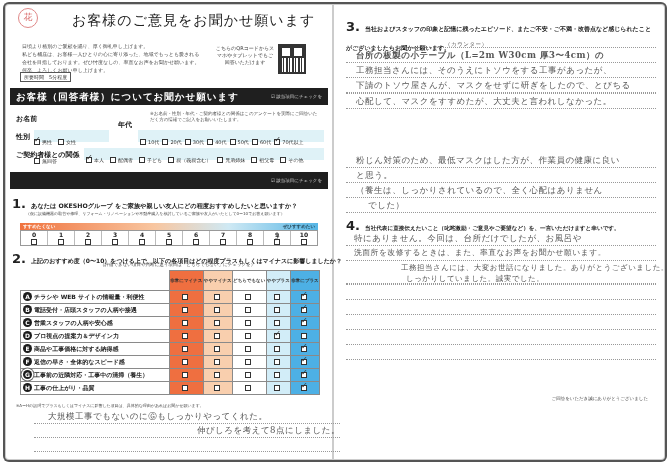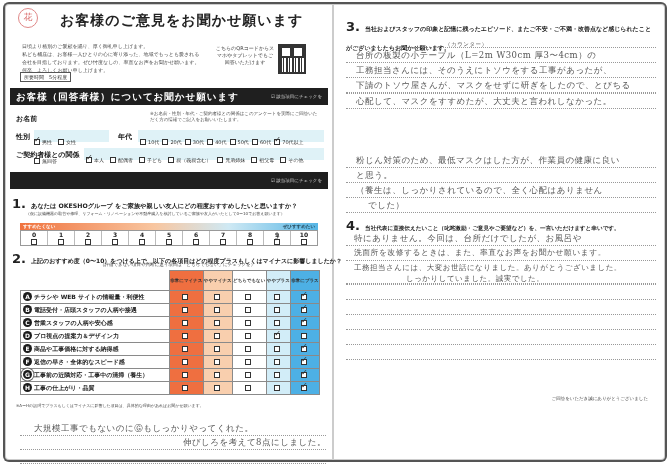--- a/index.html
+++ b/index.html
@@ -4,21 +4,21 @@
   <style>
     * { box-sizing: border-box; margin: 0; padding: 0; }
     html, body { width: 670px; height: 468px; background: #fff; overflow: hidden; }
     body { font-family: "DejaVu Sans", sans-serif; color: #222; position: relative; }
     .sheet { position: absolute; left: 0; top: 0; width: 670px; height: 468px; }
     .frame { position: absolute; border: 2px solid #555; border-radius: 6px; box-shadow: inset 0 0 0 1px #ccc; }
     .frame.left { left: 3px; top: 2px; width: 330px; height: 460px; border-right: none; border-top-right-radius:0; border-bottom-right-radius:0; }
     .frame.right { left: 333px; top: 2px; width: 334px; height: 460px; border-left: none; border-top-left-radius:0; border-bottom-left-radius:0; }
     .abs { position: absolute; }
     .stamp { left: 18px; top: 8px; width: 20px; height: 20px; border-radius: 50%; border: 1.5px solid #e08888; color: #d96a6a; font-size: 9px; line-height: 17px; text-align: center; }
-    .title { left: 60px; top: 12px; font-size: 14px; font-weight: bold; letter-spacing: 1px; color: #222; }
+    .title { left: 72px; top: 12px; font-size: 14px; font-weight: normal; letter-spacing: 1px; color: #222; }
     .intro { left: 22px; top: 42px; width: 200px; font-size: 5px; line-height: 8px; color: #444; }
     .reqtime { left: 20px; top: 72px; border: 1px solid #555; font-size: 5px; padding: 1px 3px; color: #333; }
     .qrtext { left: 215px; top: 45px; width: 60px; font-size: 5px; line-height: 7px; text-align: center; color: #333; }
     .qr { left: 278px; top: 44px; width: 28px; height: 30px; background:
       repeating-linear-gradient(90deg, #111 0 2px, #fff 2px 3px, #111 3px 4px, #fff 4px 6px),
       #fff; opacity: .85; border: 2px solid #111; }
     .qr::before, .qr::after { content: ""; position: absolute; width: 8px; height: 8px; border: 2px solid #111; background: #fff; }
     .qr::before { left: 0; top: 0; } .qr::after { right: 0; top: 0; }
     .bar { background: #1f1f1f; color: #fff; height: 17px; font-size: 9.5px; font-weight: bold; line-height: 17px; padding-left: 6px; letter-spacing: 1px; }
     .bar .note { position: absolute; right: 6px; top: 0; font-size: 4.5px; font-weight: normal; letter-spacing: 0; color: #ddd; }
@@ -79,21 +79,21 @@
         <span class="cb on"></span>
         <span>男性</span>
       </span><span class="opt">
         <span class="cb"></span>
         <span>女性</span>
       </span><span class="opt">
         <span class="cb"></span>
         <span>無回答</span>
       </span>
   </div>
-  <div class="abs lbl" style="left:118px; top:132px;">年代</div>
+  <div class="abs lbl" style="left:118px; top:120px;">年代</div>
   <div class="abs band" style="left:138px; top:130px; width:186px; padding-left:2px;">
     <span class="opt" style="margin-right:3px">
         <span class="cb"></span>
         <span>10代</span>
       </span><span class="opt" style="margin-right:3px">
         <span class="cb"></span>
         <span>20代</span>
       </span><span class="opt" style="margin-right:3px">
         <span class="cb"></span>
         <span>30代</span>
@@ -243,37 +243,37 @@
       <td class="c1"><span class="cb"></span></td>
           <td class="c2"><span class="cb"></span></td>
           <td class="c3"><span class="cb"></span></td>
           <td class="c4"><span class="cb"></span></td>
           <td class="c5"><span class="cb on"></span></td>
     </tr>
   </tbody>
     </table>
 
   <div class="abs" style="left:16px; top:403px; font-size:4px; color:#444; white-space:nowrap;">※A〜Hの設問でプラスもしくはマイナスに影響した項目は、具体的な理由があればお聞かせ願います。</div>
-  <div class="abs" style="left:20px; top:410px; width:306px;margin-top:12px;">
+  <div class="abs" style="left:34px; top:410px; width:306px;">
     <div class="hand" style="height:13px; line-height:13px; padding-left:14px;">大規模工事でもないのにⒼもしっかりやってくれた。</div>
     <div class="dots"></div>
     <div class="hand" style="height:13px; line-height:13px; padding-left:14px;text-align:right;">伸びしろを考えて8点にしました。</div>
     <div class="dots"></div>
     <div class="hand" style="height:13px; line-height:13px;"></div>
     <div class="dots"></div>
   </div>
 
   <div class="abs" style="left:346px; top:16px; width:310px;">
     <span class="qnum">3.</span>
     <span class="qhead" style="font-size:6px; line-height:8px;">当社およびスタッフの印象と記憶に残ったエピソード、またご不安・ご不満・改善点など感じられたことがございましたらお聞かせ願います。</span>
   </div>
   <div class="abs hand" style="left:445px; top:41px; font-size:5.5px;">（カウンター）</div>
   <div class="abs" style="left:346px; top:47px; width:310px;">
     <div class="dots"></div>
-    <div class="hand" style="height:14px; line-height:14px; padding-left:10px;">台所の板製の小テーブル（L=2m W30cm 厚3〜4cm）の</div>
+    <div class="hand" style="height:14px; line-height:14px; padding-left:10px;font-weight:bold;">台所の板製の小テーブル（L=2m W30cm 厚3〜4cm）の</div>
       <div class="dots"></div>
     <div class="hand" style="height:14px; line-height:14px; padding-left:10px;">工務担当さんには、そのうえにトソウをする工事があったが、</div>
       <div class="dots"></div>
     <div class="hand" style="height:14px; line-height:14px; padding-left:10px;">下請のトソウ屋さんが、マスクをせずに研ぎをしたので、とびちる</div>
       <div class="dots"></div>
       <div class="dots"></div>
     <div class="hand" style="height:14px; line-height:14px; padding-left:10px;">心配して、マスクをすすめたが、大丈夫と言われしなかった。</div>
       <div class="dots"></div>
     <div class="hand" style="height:14px; line-height:14px; padding-left:10px;margin-top:44px;">粉じん対策のため、最低マスクはした方が、作業員の健康に良い</div>
       <div class="dots"></div>
@@ -287,21 +287,21 @@
 
   <div class="abs" style="left:346px; top:215px; width:312px; white-space:nowrap;">
     <span class="qnum">4.</span>
     <span class="qhead" style="font-size:5.6px;">当社代表に直接伝えたいこと（叱咤激励・ご意見やご要望など）を、一言いただけますと幸いです。</span>
   </div>
   <div class="abs" style="left:346px; top:231px; width:310px;">
     <div class="hand" style="height:14px; line-height:14px; padding-left:8px;">特にありません。今回は、台所だけでしたが、お風呂や</div>
       <div class="dots"></div>
     <div class="hand" style="height:14px; line-height:14px; padding-left:8px; font-size:7.8px;">洗面所を改修するときは、また、率直なお声をお聞かせ願います。</div>
       <div class="dots"></div>
-    <div class="hand" style="height:14px; line-height:14px; padding-left:8px; font-size:7.5px;">工務担当さんには、大変お世話になりました。ありがとうございました。</div>
+    <div class="hand" style="height:14px; line-height:14px; padding-left:8px; font-size:7.5px;margin-left:47px;">工務担当さんには、大変お世話になりました。ありがとうございました。</div>
     <div class="hand" style="height:8px; line-height:8px; padding-left:60px; font-size:7.5px;">しっかりしていました。誠実でした。</div>
       <div class="dots"></div>
       <div class="dots"></div>
     <div class="hand" style="height:14px;"></div>
       <div class="dots"></div>
     <div class="hand" style="height:14px;"></div>
       <div class="dots"></div>
     <div class="hand" style="height:14px;"></div>
       <div class="dots"></div>
     <div class="hand" style="height:14px;"></div>

